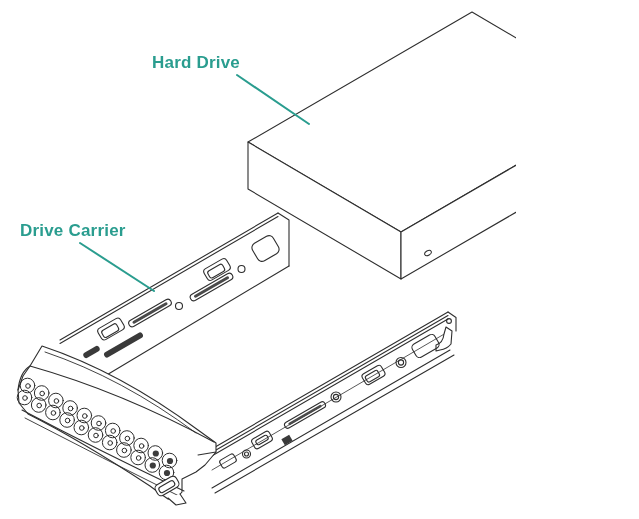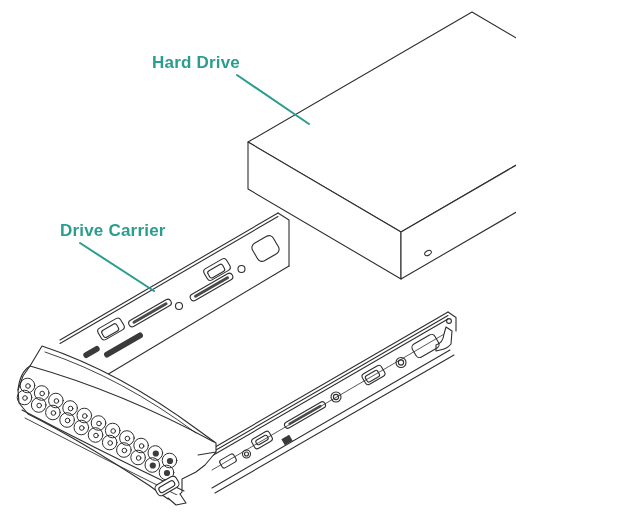--- a/index.html
+++ b/index.html
@@ -11,21 +11,21 @@
   }
   .canvas svg { position:absolute; left:0; top:0; }
   .label {
     position:absolute;
     font:700 17px/1.15 "Liberation Sans", sans-serif;
     color:var(--accent);
     letter-spacing:.2px;
     white-space:nowrap;
   }
   .label-hard-drive   { left:152px; top:53px;  }
-  .label-drive-carrier{ left:20px;  top:221px;margin-left:40px; }
+  .label-drive-carrier{ left:20px;  top:221px; }
 </style>
 </head>
 <body>
 
 <div class="canvas">
 
   <svg width="639" height="519" viewBox="0 0 639 519" fill="none" stroke="#2e2e2e" stroke-width="1.1" stroke-linejoin="round" stroke-linecap="round">
 
     <g>
       <path d="M472,12 L625,102 L401,232 L248,142 Z" fill="#fff"></path>

